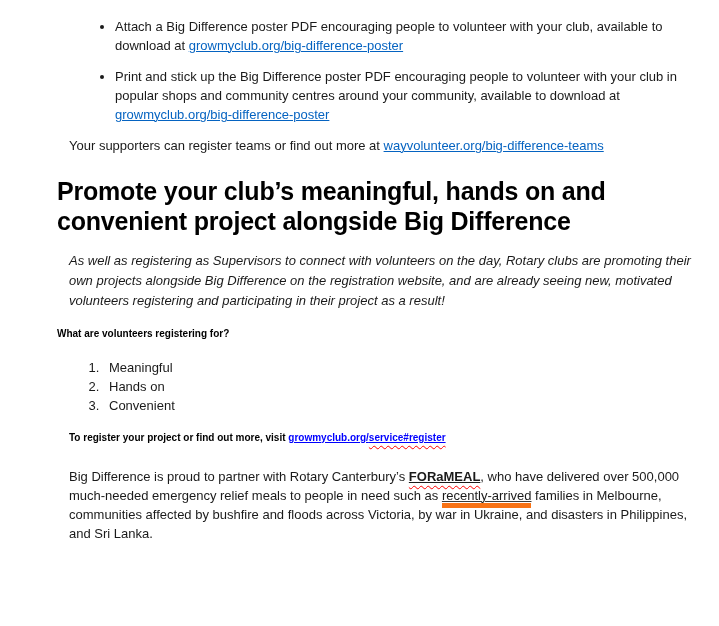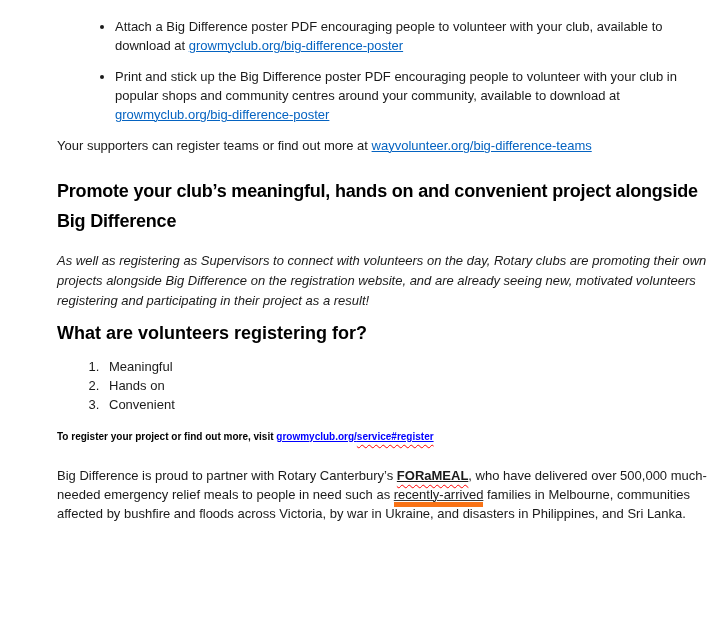--- a/index.html
+++ b/index.html
@@ -41,37 +41,37 @@
   a.biglink {
     color: #0000FF;
     font-weight: bold;
     text-decoration: underline;
     text-decoration-thickness: 1px;
     cursor: pointer;
   }
   
   h1 {
     margin: 0;
-    font-size: 18px;
+    font-size: 25px;
     line-height: 30px;
     font-weight: bold;
     color: #000000;
     letter-spacing: -0.2px;
   }
   h1.promote { margin-top: 20px; }
   h1.rotary  { margin-top: 21px; }
   h2.sub {
     margin: 11px 0 0 0;
-    font-size: 18px;
+    font-size: 10px;
     line-height: 22px;
     font-weight: bold;
     color: #000000;
   }
   
-  p { margin: 0; }
+  p { margin: 12px; }
   .p-promote { margin-top: 15px; font-style: italic; }
   .p-what    { margin-top: 17px; }
   .p-partner { margin-top: 19px; line-height: 19px; }
   
   ol.nums {
     margin: 13px 0 0 0;
     padding-left: 46px;
     line-height: 19px;
   }
   ol.nums li { margin: 0; padding-left: 6px; }

